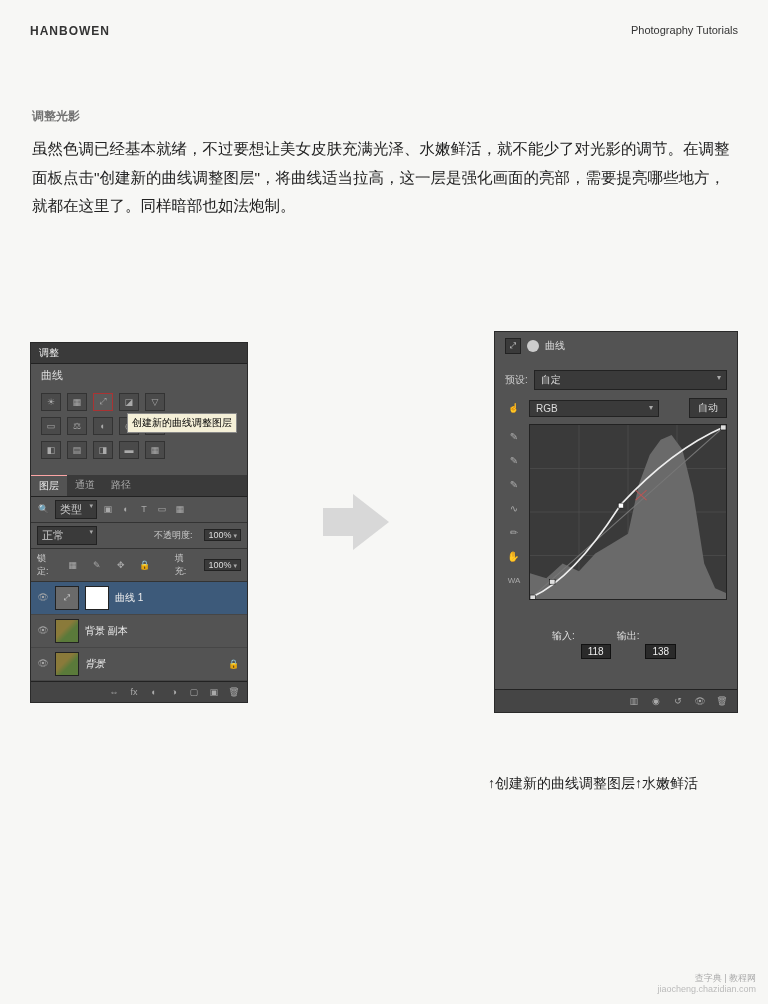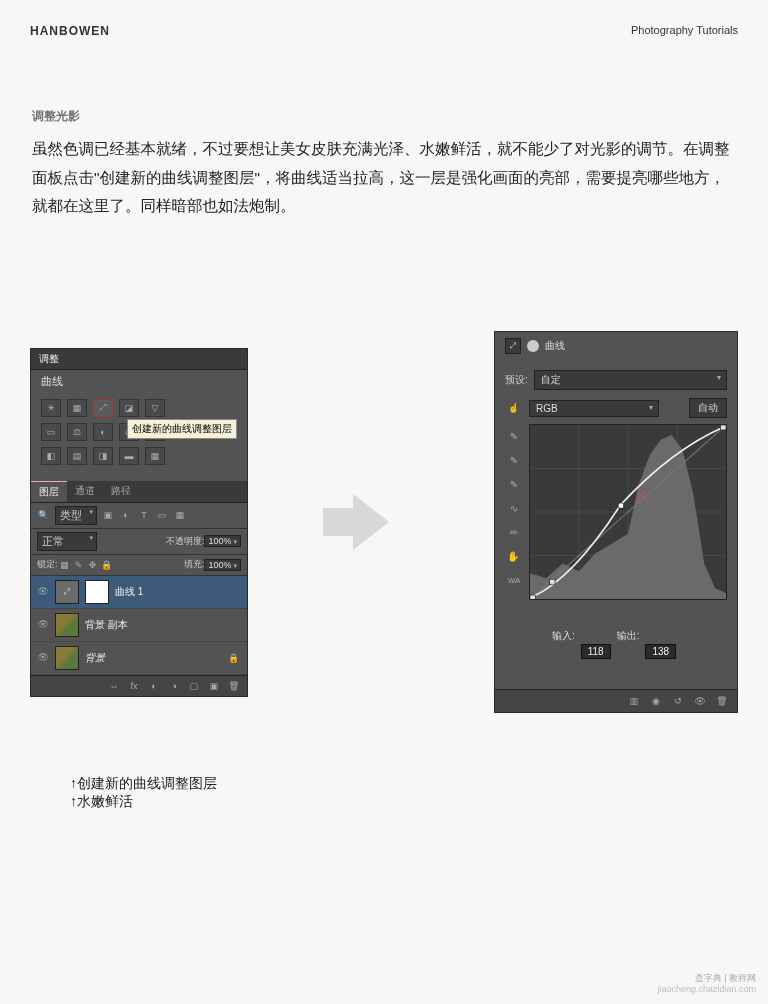--- a/index.html
+++ b/index.html
@@ -26,21 +26,21 @@
 
 .tabs { display: flex; background: #3a3a3a; border-bottom: 1px solid #222; }
 .tab { padding: 3px 8px; font-size: 10px; color: #aaa; }
 .tab.active { background: #535353; color: #eee; border-top: 1px solid #fca5a5; }
 
 .layer-toolbar { display: flex; align-items: center; gap: 4px; padding: 3px 6px; border-bottom: 1px solid #333; }
 .dropdown { background: #3a3a3a; border: 1px solid #222; color: #ccc; font-size: 11px; padding: 1px 14px 1px 4px; position: relative; }
 .dropdown::after { content: "▾"; position: absolute; right: 3px; top: 1px; font-size: 7px; color: #aaa; }
 .mini-icon { width: 14px; height: 14px; display: inline-flex; align-items: center; justify-content: center; color: #aaa; font-size: 9px; }
 
-.blend-row, .lock-row { display: flex; align-items: center; gap: 0; padding: 3px 6px; border-bottom: 1px solid #333; font-size: 9px; color: #ccc; }
+.blend-row, .lock-row { display: flex; align-items: center; gap: 12px; padding: 3px 6px; border-bottom: 1px solid #333; font-size: 9px; color: #ccc; }
 .pct-box { background: #3a3a3a; border: 1px solid #222; padding: 0 3px; font-size: 9px; color: #ddd; position: relative; }
 .pct-box::after { content: "▾"; font-size: 7px; color: #aaa; margin-left: 2px; }
 
 .layer-list { }
 .layer-row { display: flex; align-items: center; padding: 4px 6px; gap: 6px; border-bottom: 1px solid #464646; }
 .layer-row.selected { background: #3d5a7a; }
 .eye { width: 12px; height: 12px; color: #aaa; font-size: 9px; text-align: center; }
 .thumb { width: 24px; height: 24px; background: #888; border: 1px solid #222; display: inline-block; }
 .thumb.curves { background: #6a6a6a; display: flex; align-items: center; justify-content: center; font-size: 8px; }
 .thumb.mask { background: #fff; }
@@ -68,21 +68,21 @@
 .curves-body { display: flex; gap: 6px; padding: 0 10px 6px 10px; }
 .curves-tools { display: flex; flex-direction: column; gap: 8px; width: 18px; align-items: center; color: #aaa; font-size: 10px; padding-top: 4px; }
 .curves-tools .tool { width: 16px; height: 16px; display: flex; align-items: center; justify-content: center; }
 .curves-graph { flex: 1; height: 176px; background: #3a3a3a; border: 1px solid #222; position: relative; overflow: hidden; }
 .curves-graph svg { position: absolute; left: 0; top: 0; width: 100%; height: 100%; }
 .io-row { display: flex; justify-content: center; align-items: center; gap: 6px; padding: 6px 4px 10px 0; font-size: 10px; color: #ddd; }
 .io-box { background: #2a2a2a; border: 1px solid #111; padding: 1px 6px; font-size: 10px; color: #eee; min-width: 30px; text-align: center; margin-top: 32px; }
 
 .panel-footer-right { display: flex; justify-content: flex-end; align-items: center; gap: 8px; padding: 4px 8px; background: #454545; border-top: 1px solid #222; color: #aaa; font-size: 10px; margin-top: 20px; }
 
-.captions { display: flex; justify-content: flex-start; padding: 0 70px; margin-top: 62px; flex-direction: column; }
+.captions { display: flex; justify-content: flex-end; padding: 0 70px; margin-top: 62px; }
 .caption { font-size: 14px; color: #222; }
 
 .watermark { position: absolute; right: 12px; bottom: 8px; font-size: 9px; color: #bbb; text-align: right; line-height: 1.3; }
 .watermark .main { color: #aaa; }
 </style>
 </head>
 <body>
 
 <div class="page-header">
   <div class="brand">HANBOWEN</div>

